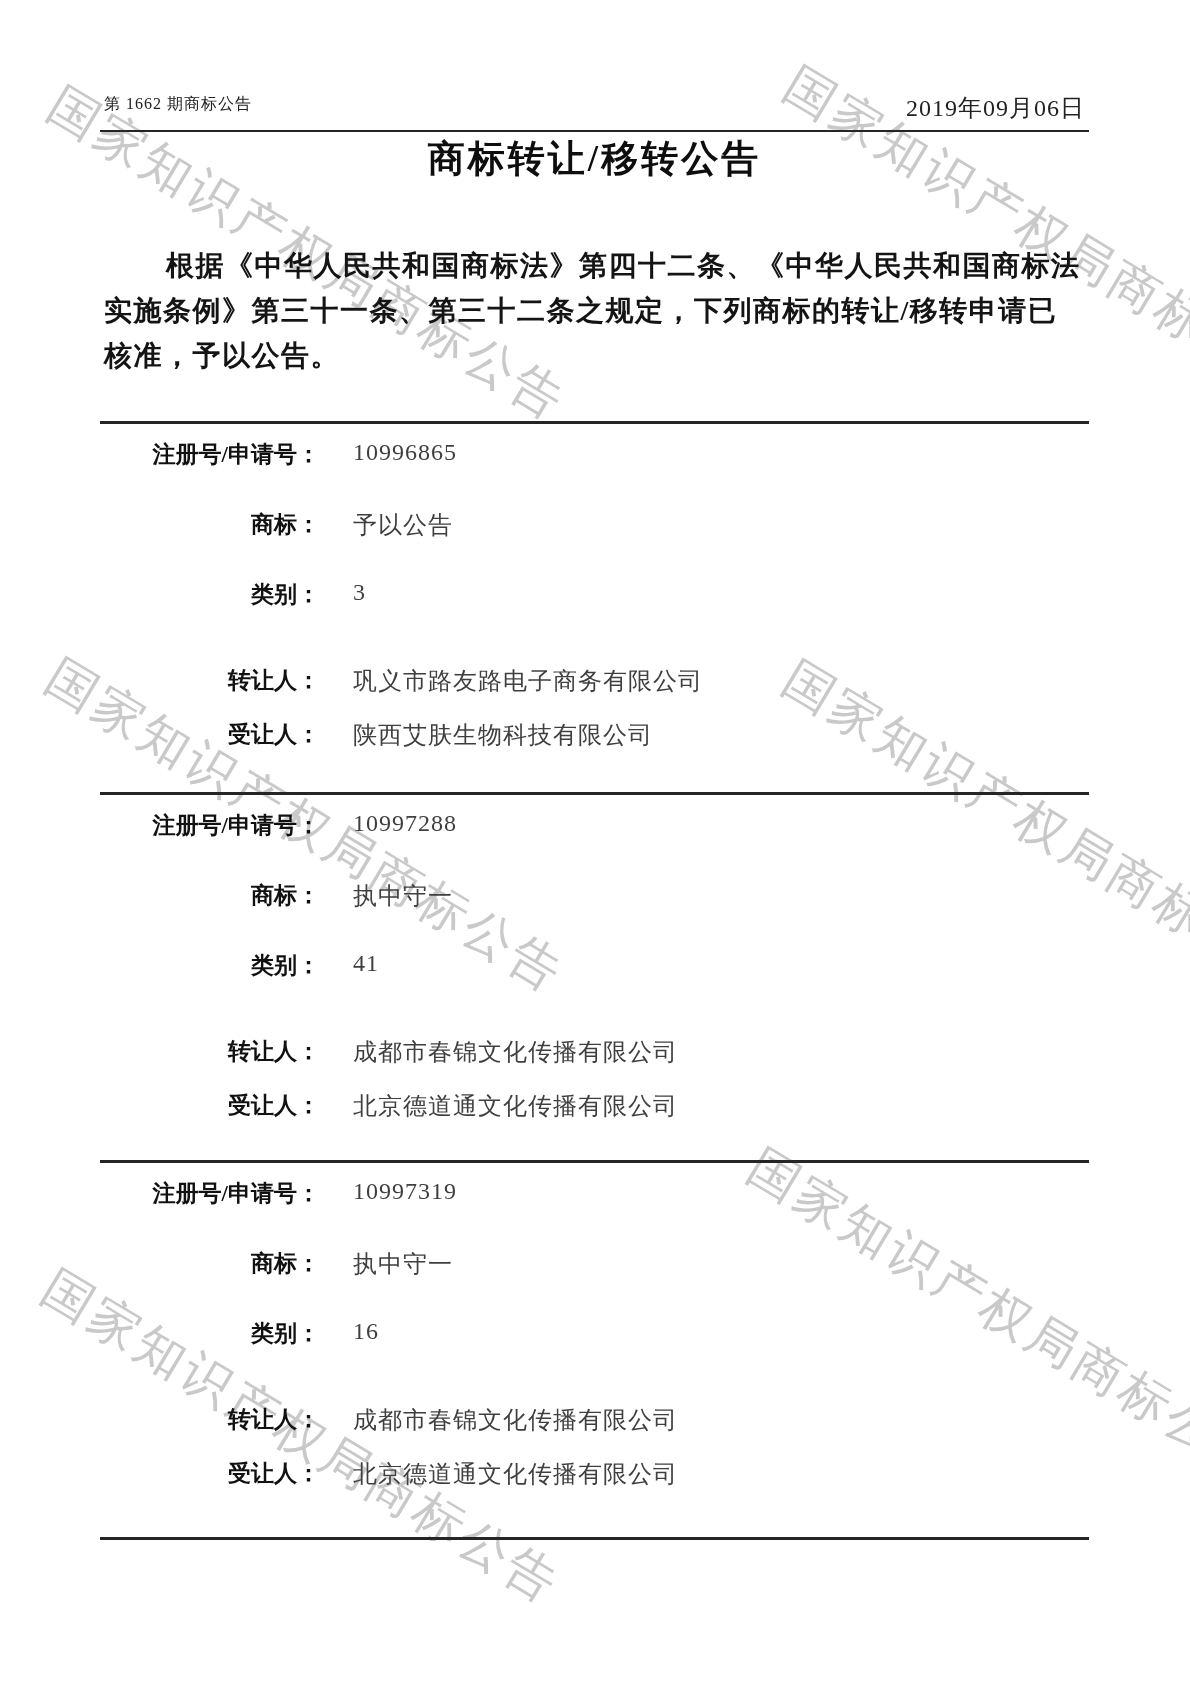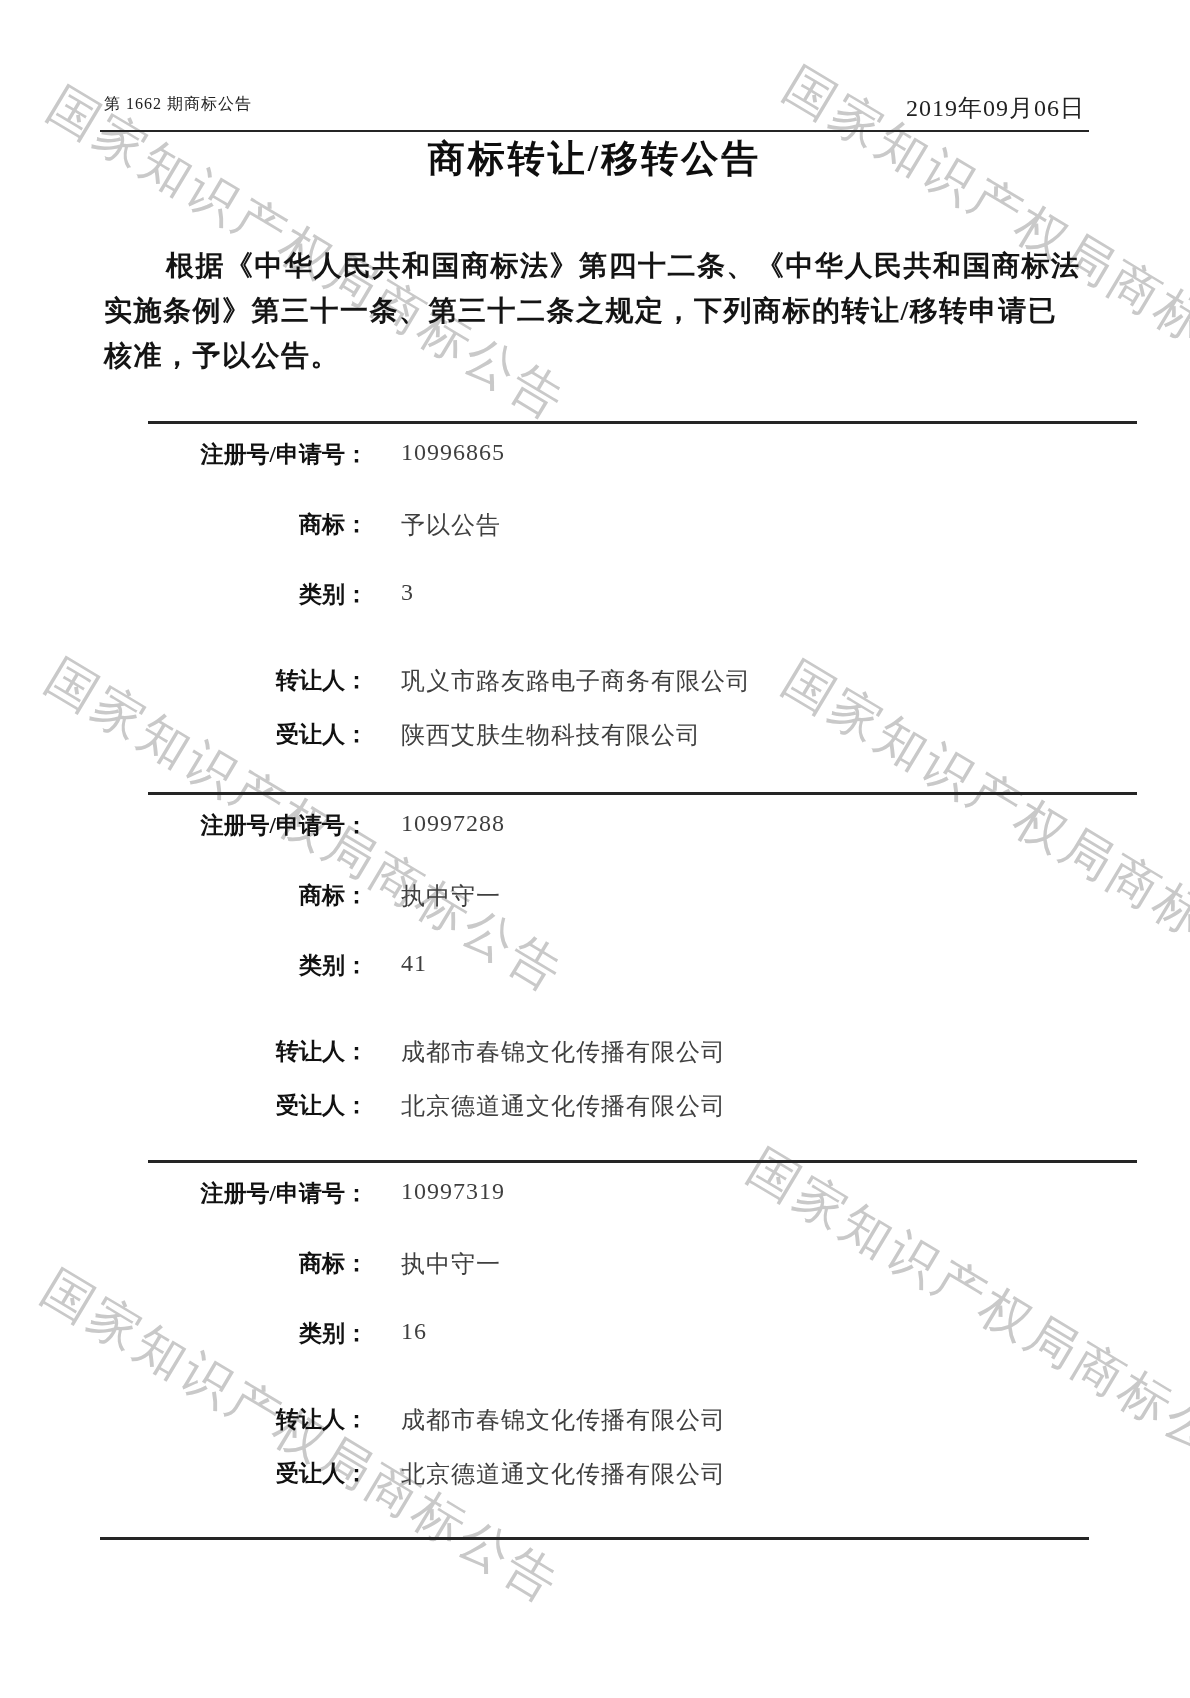--- a/index.html
+++ b/index.html
@@ -56,21 +56,21 @@
   
   .intro{
     position:absolute;left:104px;top:243px;width:984px;z-index:2;
     font-size:28px;font-weight:bold;color:#141414;
     line-height:45px;letter-spacing:1.5px;
   }
   .intro .intro-line{white-space:nowrap;}
   .intro .intro-line:first-child{text-indent:62px;}
 
   
-  .record{position:absolute;left:0;top:0;width:985px;height:371px;z-index:2;margin-left:48px;}
+  .record{position:absolute;left:0;top:0;width:985px;height:371px;z-index:2;}
   .record-rule{position:absolute;left:100px;top:0;width:989px;height:3px;background:#252525;}
   .field-row{position:absolute;left:0;width:1190px;height:30px;}
   .field-row:nth-child(2){top:18px;}
   .field-row:nth-child(3){top:88px;}
   .field-row:nth-child(4){top:158px;}
   .field-row:nth-child(5){top:244px;}
   .field-row:nth-child(6){top:298px;}
   .field-label{
     position:absolute;left:100px;width:220px;
     text-align:right;

